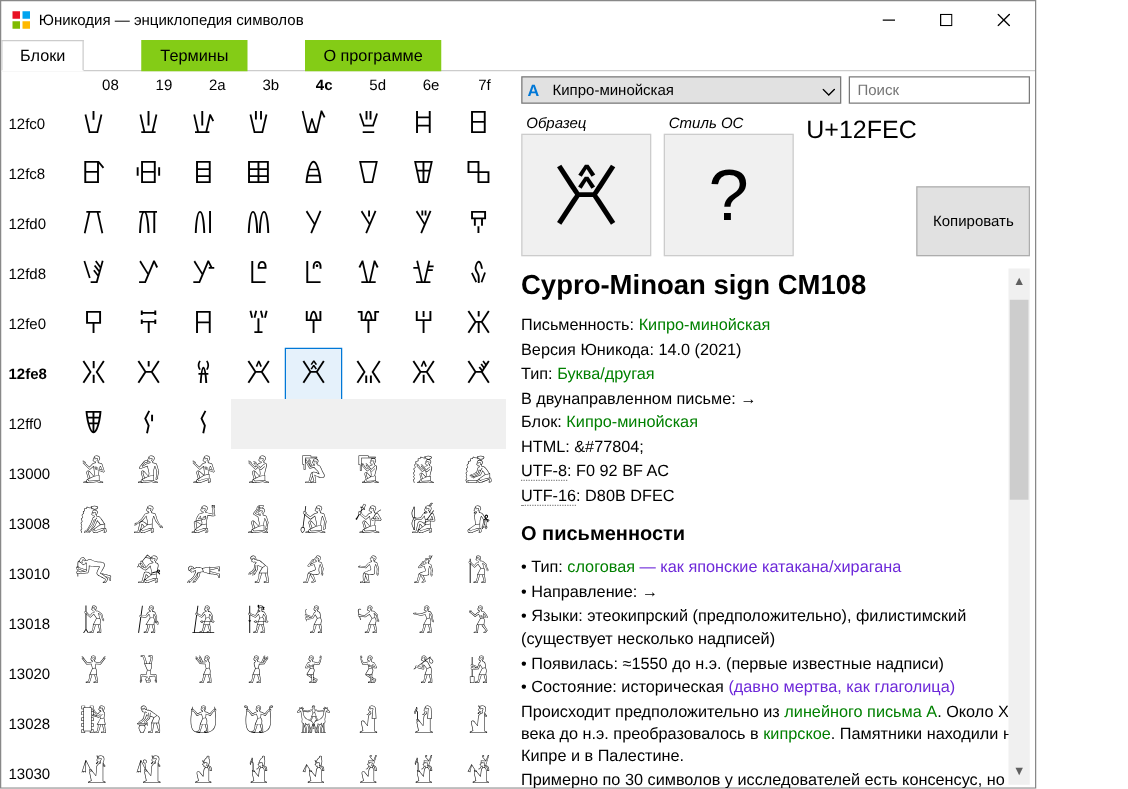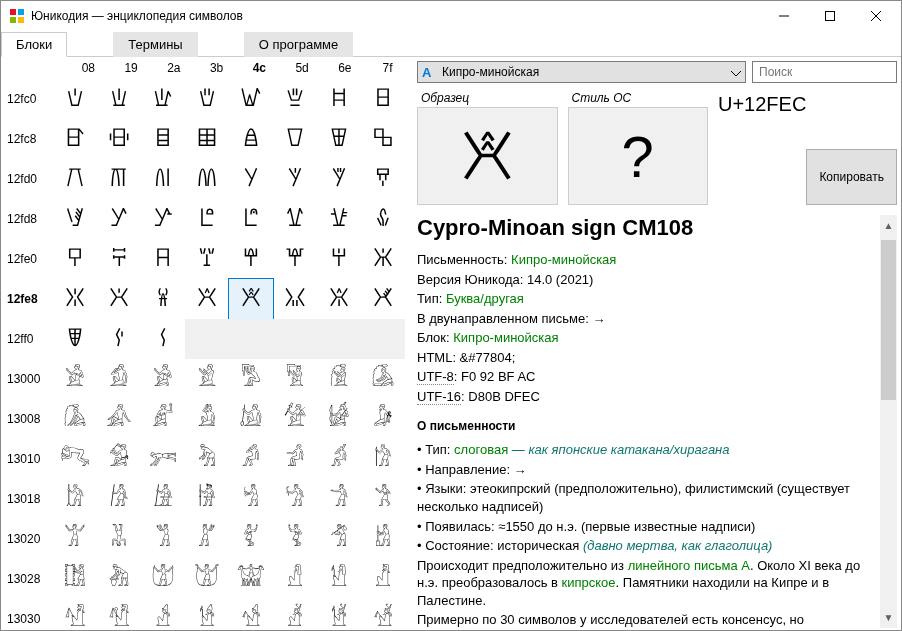--- a/index.html
+++ b/index.html
@@ -1,24 +1,24 @@
 <!DOCTYPE html>
 <html><head>
 <meta charset="utf-8">
 <style>
   * { box-sizing: border-box; }
   html, body { margin: 0; padding: 0; font-family: "Segoe UI", Arial, sans-serif; font-size: 13px; background: #fff; }
-  .window { width: 902px; height: 631px; border: 1px solid #888; display: flex; flex-direction: column; justify-content: center; }
+  .window { width: 829px; height: 631px; border: 1px solid #888; display: flex; flex-direction: column; justify-content: center; }
   .titlebar { height: 30px; display: flex; align-items: center; padding: 0 2px 0 8px; flex-shrink: 0; }
   .title-icon { width: 16px; height: 16px; margin-right: 6px; }
   .title-text { flex: 1; font-size: 12px; }
   .win-controls { display: flex; }
   .win-btn { width: 46px; height: 30px; display: flex; align-items: center; justify-content: center; }
   .tabs { display: flex; border-bottom: 1px solid #ccc; flex-shrink: 0; gap: 46px; }
-  .tab { padding: 4px 14px; border: 1px solid transparent; background: #e5e5e5; cursor: default; position: relative; top: 1px; }
+  .tab { padding: 4px 14px; border: 1px solid transparent; background: #84cc16; cursor: default; position: relative; top: 1px; }
   .tab.active { background: #fff; border: 1px solid #ccc; border-bottom: 1px solid #fff; }
   .body { flex: 1; display: flex; overflow: hidden; }
   .left { width: 408px; display: flex; flex-direction: column; overflow: hidden; }
   .grid-header { display: flex; padding-left: 66px; }
   .gh-cell { width: 44px; text-align: center; padding: 4px 0; font-size: 12px; }
   .gh-cell.bold { font-weight: bold; }
   .grid-body { flex: 1; overflow-y: auto; }
   .grid-row { display: flex; align-items: center; }
   .row-label { width: 52px; padding: 0 8px 0 6px; font-size: 12px; text-align: left; }
   .row-label.bold { font-weight: bold; }
@@ -31,27 +31,27 @@
   .script-select .sel-icon { width: 16px; margin-right: 4px; color:#0078d7; font-weight:bold; }
   .script-select .sel-text { flex: 1; font-size: 12px; }
   .search { width: 145px; border: 1px solid #7a7a7a; height: 22px; padding: 2px 6px; font-size: 12px; }
   .preview-row { display: flex; gap: 10px; align-items: flex-start; margin-bottom: 8px; }
   .preview-box { width: 142px; display:flex; flex-direction:column; }
   .preview-label { font-size: 12px; padding: 2px 4px; font-style: italic; }
   .preview-glyph { height: 98px; border: 1px solid #ccc; background:#f0f0f0; display: flex; align-items: center; justify-content: center; font-size: 58px; color:#000; }
   .code-col { flex:1; display:flex; flex-direction:row; align-items:flex-start; }
   .code-point { font-size: 20px; font-family: Arial, sans-serif; margin-top: 4px; margin-bottom: 6px; }
   .copy-btn { padding: 20px 12px; background:#e1e1e1; border:1px solid #adadad; font-size:12px; margin-top:60px; }
-  .info { flex: 1; overflow-y: auto; font-size: 13px; position:relative; padding-right: 16px; }
+  .info { flex: 1; overflow-y: auto; font-size: 13px; position:relative; }
   .info h2 { font-size: 22px; font-weight: bold; margin: 2px 0 10px; font-family: Verdana, Geneva, sans-serif;}
-  .info h3 { font-size: 12px; font-weight: bold; margin: 14px 0 8px; }
+  .info h3 { font-size: 16px; font-weight: bold; margin: 14px 0 8px; }
   .info p, .info div { margin: 2px 0; line-height: 1.35; }
   a.green { color: #008000; text-decoration: none; }
   .dotted { border-bottom: 1px dotted #888; }
-  .italic { font-style: italic; color:#0f766e; }
+  .italic { color:#6d28d9; }
   .right-scroll { position:absolute; right:0; top:0; bottom:0; width:17px; background:#f0f0f0; display:flex; flex-direction:column; }
   .sb-btn { height:17px; display:flex; align-items:center; justify-content:center; color:#606060; font-size:10px;}
   .sb-track { flex:1; position:relative; }
   .sb-thumb { position:absolute; left:1px; right:1px; top:0; height:160px; background:#cdcdcd; }
 </style>
 </head>
 <body>
 
 <div class="window">
   <div class="titlebar">

